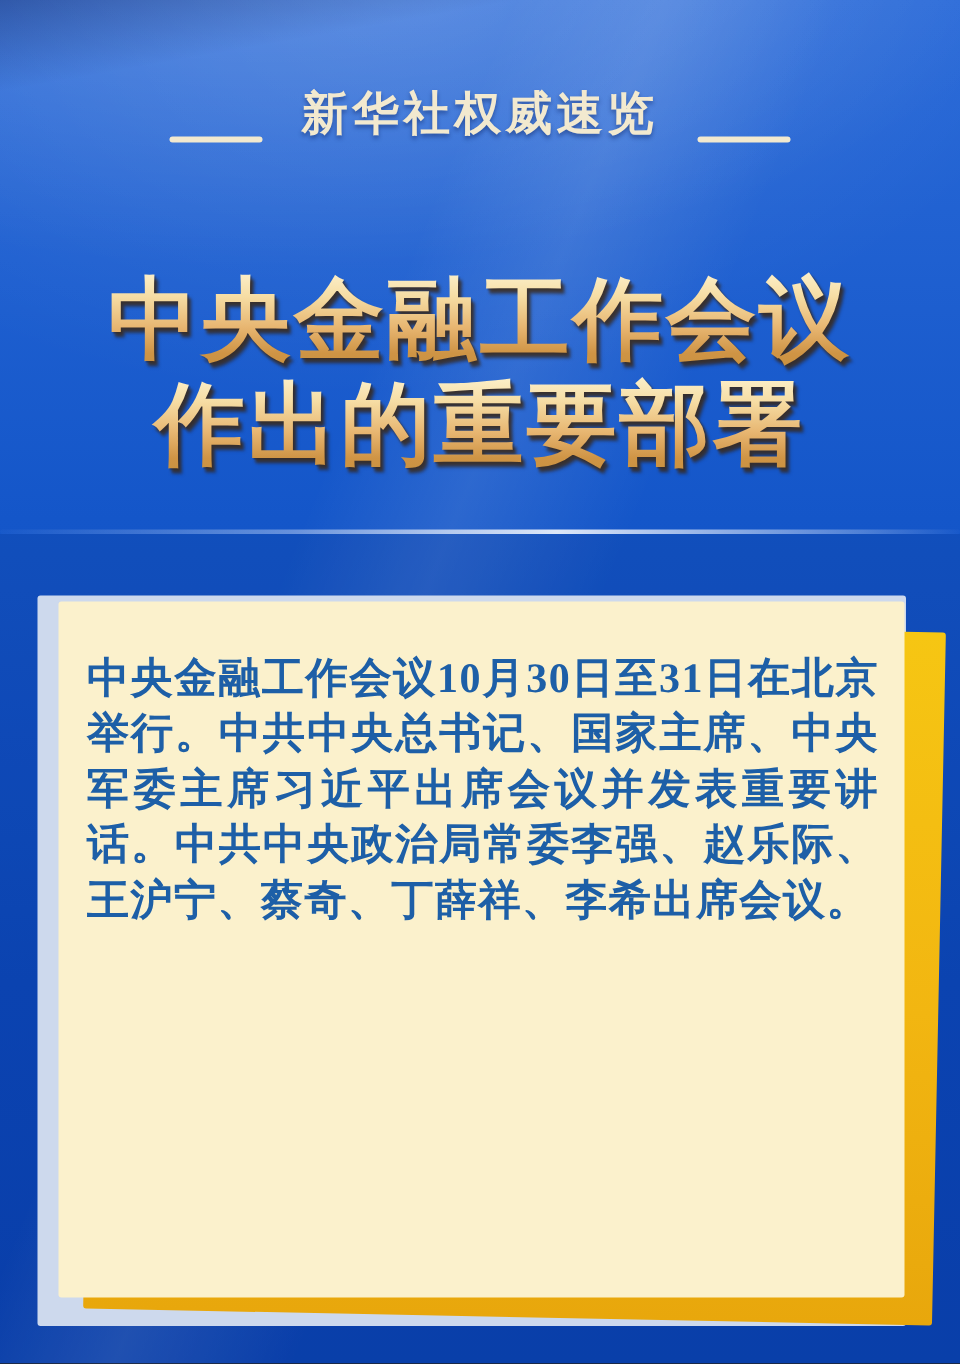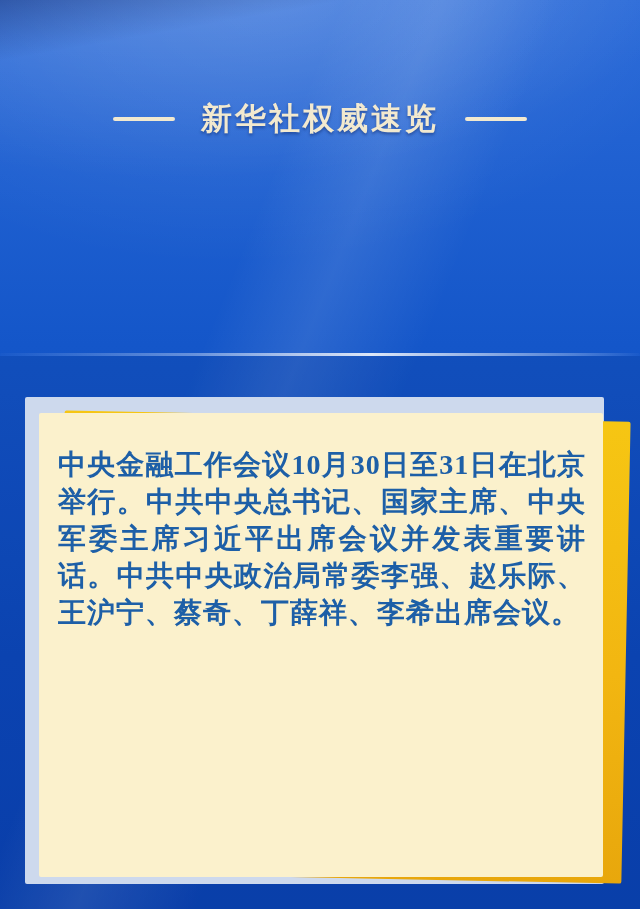--- a/index.html
+++ b/index.html
@@ -47,24 +47,23 @@
       rgba(255,255,255,0.02) 100%);
     border-radius: 2px;
   }
 
   
   .kicker-row {
     position: absolute;
     top: 57px; left: 0;
     width: 100%;
     display: flex;
-    align-items: center;
+    align-items: flex-end;
     justify-content: center;
     gap: 26px;
-    margin-top: 43px;
   }
   .kicker-dash {
     width: 62px; height: 4px;
     background: #f2e9cf;
     border-radius: 2px;
   }
   .kicker-text {
     color: #f2e9cf;
     font-family: "Liberation Sans", "DejaVu Sans", sans-serif;
     font-size: 31px;
@@ -110,21 +109,21 @@
   .gold-layer {
     position: absolute;
     left: 60px; top: 416px;
     width: 566px; height: 462px;
     background: linear-gradient(180deg, #f6c613 0%, #f2b611 55%, #e8a70c 100%);
     transform: rotate(1.15deg);
     border-radius: 2px;
   }
   .cream-card {
     position: absolute;
-    left: 39px; top: 413px;
+    left: 39px; top: 401px;
     width: 564px; height: 464px;
     background: #fbf1cc;
     border-radius: 2px;
     box-sizing: border-box;
     padding: 33px 17px 16px 19px;
   }
   .card-paragraph {
     margin: 0 0 18px 0;
     color: #1d5fa7;
     font-size: 28px;
@@ -144,20 +143,24 @@
   <div class="bg-sheen"></div>
   <div class="lower-tint"></div>
   <div class="separator-line"></div>
 
   <div class="kicker-row">
     <span class="kicker-dash"></span>
     <span class="kicker-text">新华社权威速览</span>
     <span class="kicker-dash"></span>
   </div>
 
+  <div class="title-block">
+    <div class="title-line">中央金融工作会议</div>
+    <div class="title-line">作出的重要部署</div>
+  </div>
 
   <div class="card-group">
     <div class="pale-layer"></div>
     <div class="gold-layer"></div>
     <div class="cream-card">
       <p class="card-paragraph">中央金融工作会议10月30日至31日在北京举行。中共中央总书记、国家主席、中央军委主席习近平出席会议并发表重要讲话。中共中央政治局常委李强、赵乐际、王沪宁、蔡奇、丁薛祥、李希出席会议。</p>
     </div>
   </div>
 
 </div>

